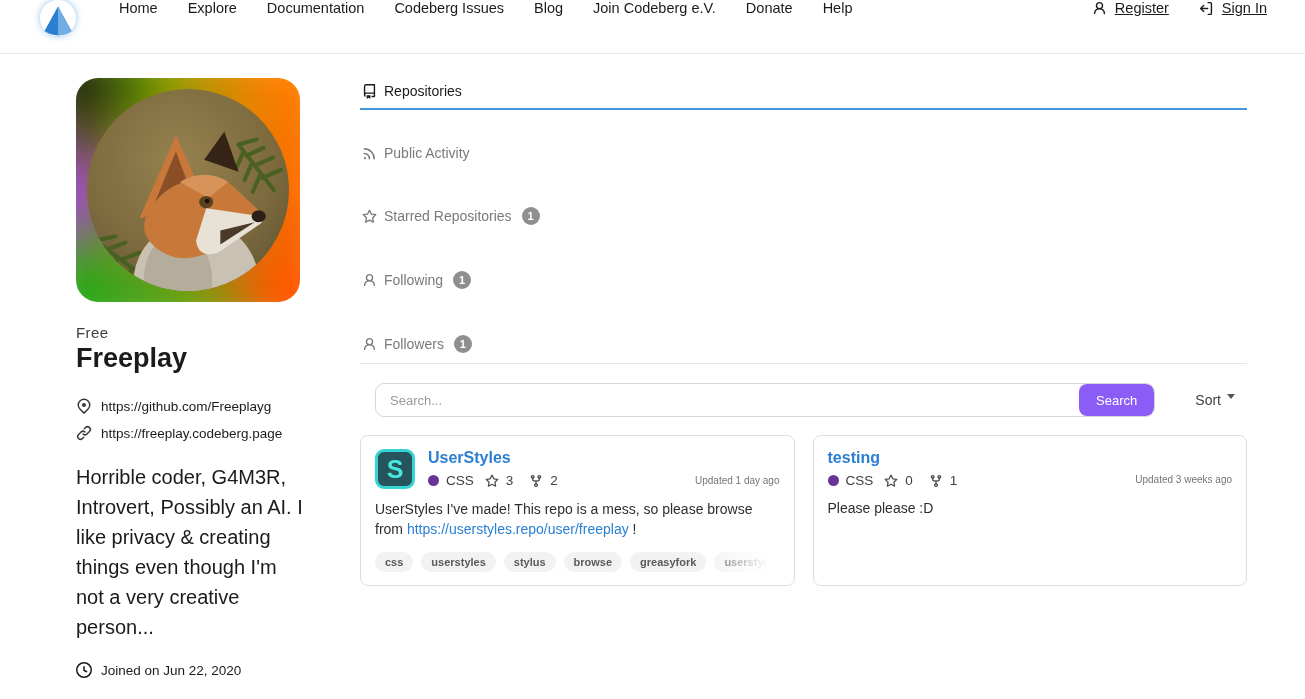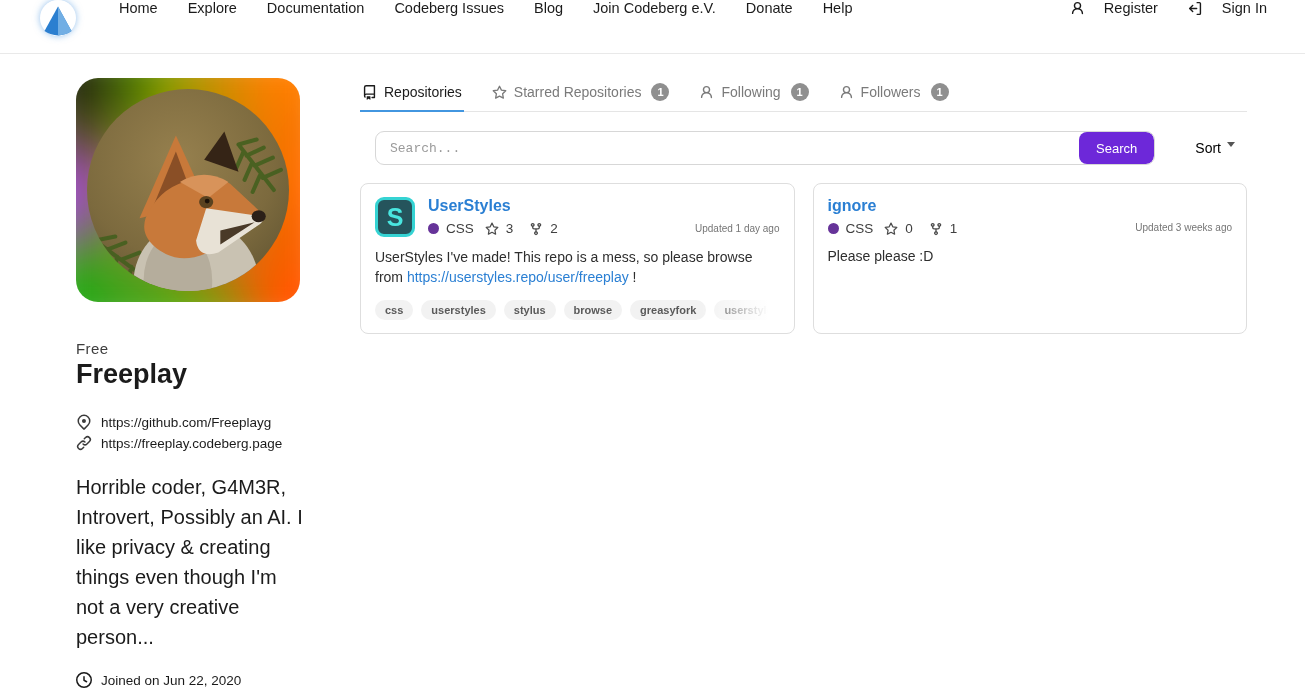--- a/index.html
+++ b/index.html
@@ -11,22 +11,22 @@
 
   
   .navbar { height:54px; display:flex; align-items:flex-start;
     border-bottom:1px solid #e9e9e9; padding:0 38px 0 40px; background:#fff; }
   .logo-wrap { width:36px; height:36px; border-radius:50%; margin-right:28px;
     box-shadow:0 0 7px rgba(60,140,220,.55); cursor:pointer; }
   .nav-links { display:flex; align-items:center; }
   .nav-link { padding:0 15px; font-size:14.5px; font-weight:500; color:#1b1b1b; cursor:pointer; }
   .nav-spacer { flex:1; }
   .nav-right { display:flex; align-items:center; gap:30px; }
-  .nav-auth { display:flex; align-items:center; gap:19px; font-size:14.5px;
-    font-weight:500; color:#1b1b1b; cursor:pointer; }
+  .nav-auth { display:flex; align-items:center; gap:8px; font-size:14.5px;
+    font-weight:500; color:#1b1b1b; cursor:pointer;text-decoration:underline; }
 
   
   .container { display:flex; padding:12px 58px 0 76px; align-items:flex-start; }
   .sidebar { width:232px; flex-shrink:0; margin-right:52px; }
   .main { flex:1; min-width:0; }
 
   
   .avatar-frame { width:224px; height:224px; border-radius:22px; position:relative;
     overflow:hidden; margin-top:12px; }
   .avatar-rainbow { position:absolute; inset:-24px; filter:blur(16px) saturate(1.25);
@@ -36,54 +36,54 @@
       radial-gradient(circle at 8% 92%,  #27a427 0%, rgba(39,164,39,0) 34%),
       radial-gradient(circle at 48% 106%,#46b414 0%, rgba(70,180,20,0) 30%),
       radial-gradient(circle at 95% 102%,#ff4d00 0%, rgba(255,77,0,0) 42%),
       radial-gradient(circle at 104% 48%,#ff6a00 0%, rgba(255,106,0,0) 42%),
       radial-gradient(circle at 86% -4%, #ff8400 0%, rgba(255,132,0,0) 44%),
       radial-gradient(circle at 38% -6%, #52ad00 0%, rgba(82,173,0,0) 40%),
       #9a8a45; }
   .avatar-photo { position:absolute; inset:11px; border-radius:50%; overflow:hidden; }
 
   
-  .display-name { margin-top:38px; font-size:15px; color:#3d3d3d; letter-spacing:.4px; }
+  .display-name { margin-top:22px; font-size:15px; color:#3d3d3d; letter-spacing:.4px; }
   .username { margin-top:2px; font-size:27px; font-weight:700; color:#1b1b1b; }
-  .profile-links { margin-top:24px; display:flex; flex-direction:column; gap:5px; }
+  .profile-links { margin-top:24px; display:flex; flex-direction:column; gap:11px; }
   .profile-link { display:flex; align-items:center; gap:9px; font-size:13.5px;
     color:#1b1b1b; cursor:pointer; }
   .profile-link .icn { color:#3a3a3a; flex-shrink:0; }
   .bio { margin-top:21px; font-size:20px; line-height:1.5; color:#1b1b1b; width:228px; }
   .joined { margin-top:20px; display:flex; align-items:flex-end; gap:9px;
     font-size:13.5px; color:#1b1b1b; }
 
   
   .tabs { display:flex; align-items:stretch; gap:26px; border-bottom:1px solid #e5e5e5;
-    margin-top:7px; }
+    margin-top:7px;flex-direction:column; }
   .tab { display:flex; align-items:center; gap:7px; padding:10px 2px 9px;
     font-size:14px; color:#7a7a7a; border-bottom:2px solid transparent;
     margin-bottom:-1px; cursor:pointer; }
   .tab.active { color:#1b1b1b; border-bottom-color:#4296e0; }
   .tab .icn { color:inherit; }
   .badge { display:inline-flex; align-items:center; justify-content:center;
     min-width:18px; height:18px; padding:0 4px; border-radius:50%; background:#8f8f8f;
     color:#fff; font-size:11px; font-weight:700; margin-left:3px; }
 
   
   .search-row { display:flex; align-items:center; margin-top:19px; padding-left:15px; }
   .search-group { flex:1; display:flex; align-items:stretch; height:34px;
     border:1px solid #d7d7d7; border-radius:9px; background:#fff; overflow:hidden; }
   .search-input { flex:1; border:none; outline:none; padding:0 14px; font-size:13px;
-    color:#333; font-family:Liberation Mono, monospace; background:transparent; }
+    color:#333; font-family:Liberation Sans, sans-serif; background:transparent; }
   .search-input::placeholder { color:#9a9a9a; }
-  .search-btn { background:#6d28d9; color:#fff; border:none; padding:0 17px;
+  .search-btn { background:#8b5cf6; color:#fff; border:none; padding:0 17px;
     font-size:13px; border-radius:8px; cursor:pointer;
     font-family:"Liberation Sans", sans-serif; }
   .sort-dd { display:flex; align-items:flex-start; gap:6px; margin-left:40px;
-    margin-right:12px; font-size:14px; color:#000000; cursor:pointer; }
+    margin-right:12px; font-size:14px; color:#404040; cursor:pointer; }
   .caret { width:0; height:0; border-left:4px solid transparent;
     border-right:4px solid transparent; border-top:5px solid #555; margin-top:2px; }
 
   
   .cards { display:flex; gap:18px; margin-top:18px; align-items:stretch; }
   .card { flex:1; min-width:0; border:1px solid #dedede; border-radius:8px;
     padding:13px 14px; background:#fff; }
   .card-header { display:flex; }
   .repo-avatar { width:40px; height:40px; margin-right:13px; border-radius:9px;
     background:#25545c; border:3px solid #35d3d3; display:flex; align-items:center;
@@ -238,20 +238,29 @@
       <a class="tab active">
         <span class="icn">
           <svg width="15" height="15" viewBox="0 0 16 16" fill="currentColor">
               <path d="M2 2.5A2.5 2.5 0 0 1 4.5 0h8.75a.75.75 0 0 1 .75.75v12.5a.75.75 0 0 1-.75.75h-2.5a.75.75 0 0 1 0-1.5h1.75v-2h-8a1 1 0 0 0-.714 1.7.75.75 0 1 1-1.072 1.05A2.495 2.495 0 0 1 2 11.5Zm10.5-1h-8a1 1 0 0 0-1 1v6.708A2.486 2.486 0 0 1 4.5 9h8ZM5 12.25a.25.25 0 0 1 .25-.25h3.5a.25.25 0 0 1 .25.25v3.25a.25.25 0 0 1-.4.2l-1.45-1.087a.249.249 0 0 0-.3 0L5.4 15.7a.25.25 0 0 1-.4-.2Z"></path>
             </svg>
         </span>
         <span>Repositories</span>
       </a>
       <a class="tab">
         <span class="icn">
+          <svg width="15" height="15" viewBox="0 0 16 16" fill="none" stroke="currentColor" stroke-width="1.7" stroke-linecap="round">
+              <path d="M2.5 3a10.5 10.5 0 0 1 10.5 10.5M2.5 8a5.5 5.5 0 0 1 5.5 5.5"></path>
+              <circle cx="3.2" cy="12.8" r="1.2" fill="currentColor" stroke="none"></circle>
+            </svg>
+        </span>
+        <span>Public Activity</span>
+      </a>
+      <a class="tab">
+        <span class="icn">
           <svg width="15" height="15" viewBox="0 0 16 16" fill="none" stroke="currentColor" stroke-width="1.4" stroke-linejoin="round">
               <path d="M8 1.3l2.06 4.17 4.6.67-3.33 3.25.79 4.58L8 11.8l-4.12 2.17.79-4.58L1.34 6.14l4.6-.67Z"></path>
             </svg>
         </span>
         <span>Starred Repositories</span>
         <span class="badge">1</span>
       </a>
       <a class="tab">
         <span class="icn">
           <svg width="15" height="15" viewBox="0 0 16 16" fill="currentColor">
@@ -322,21 +331,21 @@
           <span class="topic">greasyfork</span>
           <span class="topic">userstyle</span>
 
           <span class="topics-fade"></span>
         </div>
       </div>
 
       <div class="card">
         <div class="card-header">
           <div class="title-stack">
-            <a class="repo-title">ignore</a>
+            <a class="repo-title">testing</a>
             <div class="meta-row">
               <span class="lang-dot"></span>
               <span>CSS</span>
               <span class="meta-icn">
                 <svg width="14" height="14" viewBox="0 0 16 16" fill="none" stroke="currentColor" stroke-width="1.4" stroke-linejoin="round">
                     <path d="M8 1.3l2.06 4.17 4.6.67-3.33 3.25.79 4.58L8 11.8l-4.12 2.17.79-4.58L1.34 6.14l4.6-.67Z"></path>
                   </svg>
               </span>
               <span class="meta-num">0</span>
               <span class="meta-icn">

